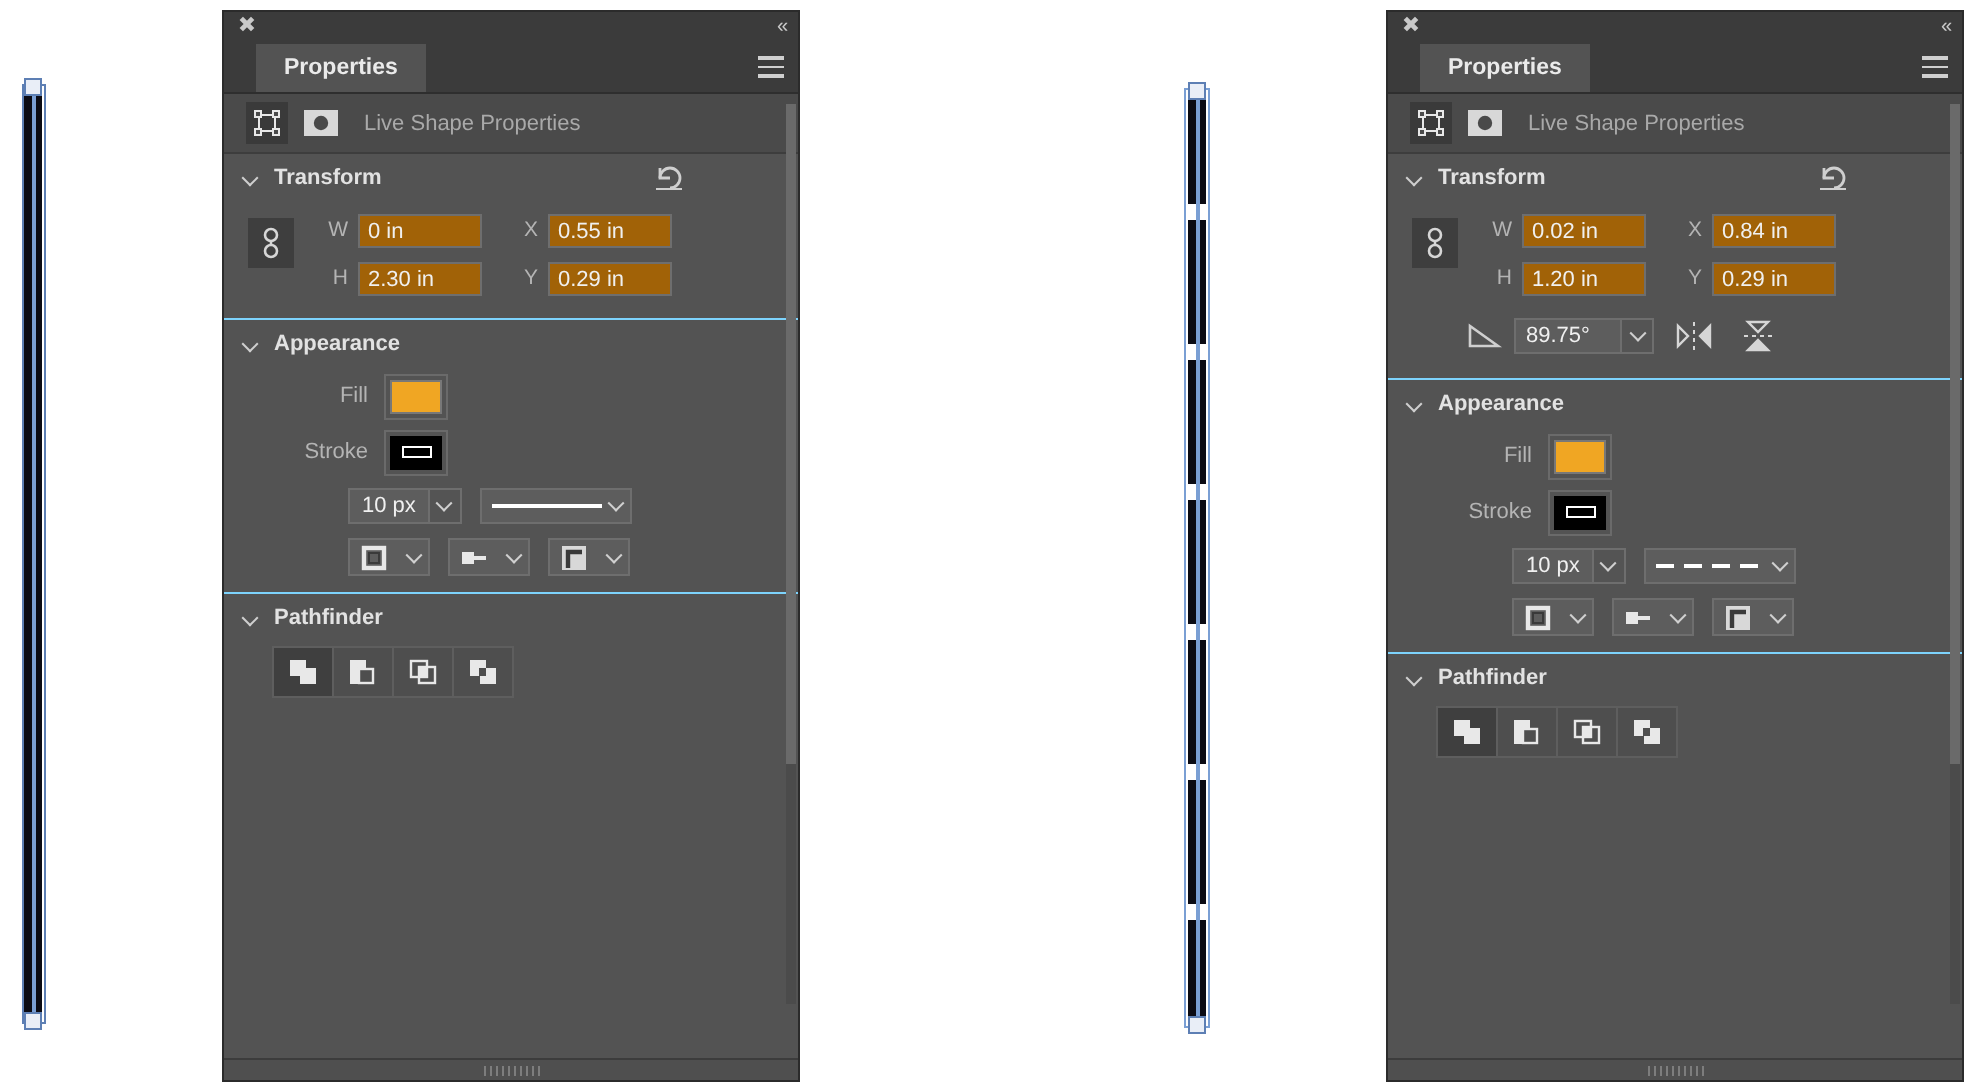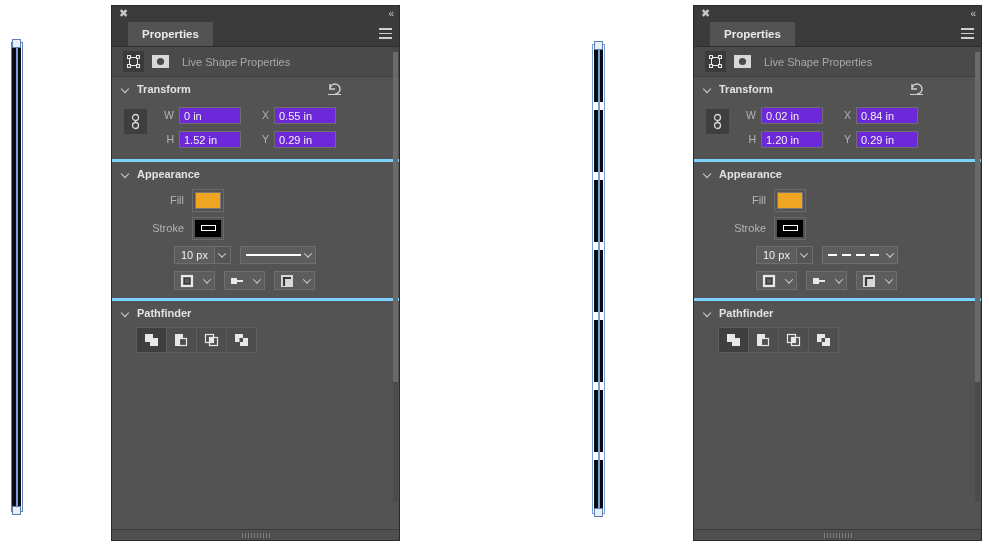--- a/index.html
+++ b/index.html
@@ -97,21 +97,21 @@
     width: 21px; height: 21px;
     background: #3a3a3a;
     display: flex; align-items: center; justify-content: center;
     margin-right: 6px;
     cursor: pointer;
   }
   .ls-icon-box.plain { background: transparent; }
   .ls-label { color: #a9a9a9; font-size: 11px; margin-left: 5px; }
 
   
-  .section { border-bottom: 3px solid #7dd3fc; padding-bottom: 8px; }
+  .section { border-bottom: 1px solid #7dd3fc; padding-bottom: 8px; }
   .section-head {
     display: flex; align-items: center;
     height: 24px;
     padding-left: 10px;
     position: relative;
   }
   .chev {
     width: 9px; height: 9px;
     margin-right: 6px;
     position: relative;
@@ -144,21 +144,21 @@
   .field-row {
     display: flex; align-items: center;
     height: 24px;
     margin-left: 48px;
   }
   .f-label {
     width: 14px; color: #b4b4b4; font-size: 10.5px;
     text-align: right; margin-right: 5px;
   }
   .f-input {
-    background: #6d28d9;
+    background: #a16207;
     border: 1px solid #6e6e6e;
     height: 17px; line-height: 17px;
     color: #f0f0f0;
     font-size: 11px;
     padding: 0 4px;
     box-sizing: border-box;
     width: 62px;
     cursor: text;
   }
   .f-gap { width: 14px; }
@@ -369,21 +369,21 @@
         </div>
         <div class="field-row">
           <div class="f-label">W</div>
           <div class="f-input">0 in</div>
           <div class="f-gap"></div>
           <div class="f-label">X</div>
           <div class="f-input">0.55 in</div>
         </div>
         <div class="field-row">
           <div class="f-label">H</div>
-          <div class="f-input">1.52 in</div>
+          <div class="f-input">2.30 in</div>
           <div class="f-gap"></div>
           <div class="f-label">Y</div>
           <div class="f-input">0.29 in</div>
         </div>
       </div>
     </div>
 
     <div class="section">
       <div class="section-head">
         <div class="chev"></div>
@@ -557,20 +557,47 @@
           <div class="f-label">X</div>
           <div class="f-input">0.84 in</div>
         </div>
         <div class="field-row">
           <div class="f-label">H</div>
           <div class="f-input">1.20 in</div>
           <div class="f-gap"></div>
           <div class="f-label">Y</div>
           <div class="f-input">0.29 in</div>
         </div>
+        <div class="angle-row">
+          <div class="angle-icon">
+            <svg width="18" height="14" viewBox="0 0 18 14">
+              <path d="M1,12 L15,12 L1,2 Z" fill="none" stroke="#cfcfcf" stroke-width="1.3"></path>
+            </svg>
+          </div>
+          <div class="combo">
+            <div class="val">89.75°</div>
+            <div class="arrow">
+              <span class="arrow-glyph"></span>
+            </div>
+          </div>
+          <div class="flip-btn">
+            <svg width="22" height="16" viewBox="0 0 22 16">
+              <path d="M3,3 L3,13 L8,8 Z" fill="none" stroke="#d6d6d6" stroke-width="1.2"></path>
+              <path d="M19,3 L19,13 L14,8 Z" fill="#d6d6d6" stroke="#d6d6d6" stroke-width="1.2"></path>
+              <line x1="11" y1="1" x2="11" y2="15" stroke="#d6d6d6" stroke-width="1" stroke-dasharray="2 2"></line>
+            </svg>
+          </div>
+          <div class="flip-btn">
+            <svg width="20" height="18" viewBox="0 0 20 18">
+              <path d="M5,2 L15,2 L10,7 Z" fill="none" stroke="#d6d6d6" stroke-width="1.2"></path>
+              <path d="M5,16 L15,16 L10,11 Z" fill="#d6d6d6" stroke="#d6d6d6" stroke-width="1.2"></path>
+              <line x1="3" y1="9" x2="17" y2="9" stroke="#d6d6d6" stroke-width="1" stroke-dasharray="2 2"></line>
+            </svg>
+          </div>
+        </div>
       </div>
     </div>
 
     <div class="section">
       <div class="section-head">
         <div class="chev"></div>
         <div class="section-title">Appearance</div>
       </div>
       <div class="ap-row">
         <div class="ap-label">Fill</div>

